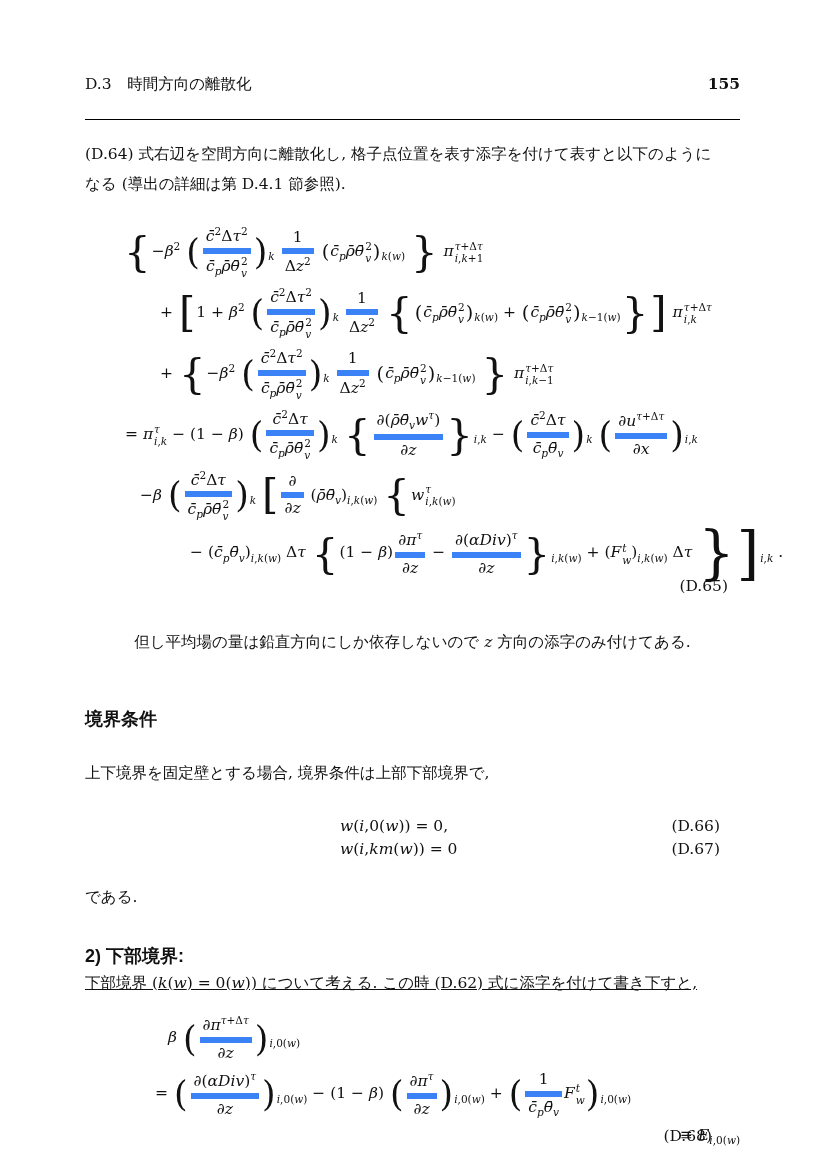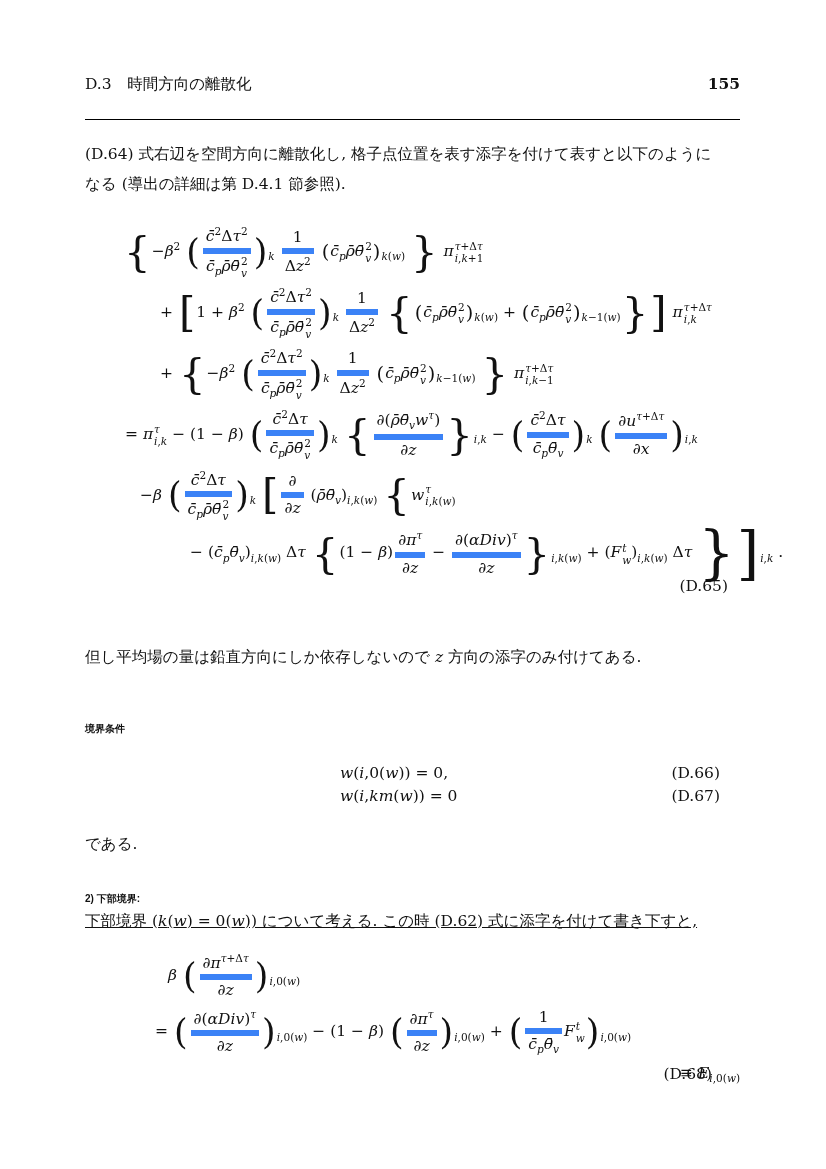--- a/index.html
+++ b/index.html
@@ -31,25 +31,25 @@
   .dl { display:inline-block; vertical-align:middle; line-height:0; margin:0 1px; font-weight:400; }
   .d1 { font-size:1.25em; }
   .d2 { font-size:2.25em; }
   .d3 { font-size:2.7em; }
   .d4 { font-size:3.7em; }
   i { font-style:italic; }
 
   .eq-block { margin-top:26px; }
   .eq-label-row { text-align:right; padding-right:12px; margin-top:-8px; }
 
-  .note { margin-top:47px; }
+  .note { margin-top:32px;text-align:center; }
 
   .sans-head {
     font-family:"Liberation Sans","DejaVu Sans",sans-serif;
-    font-weight:bold; font-size:10px; margin:0;
+    font-weight:bold; font-size:18px; margin:0;
   }
   .mt-bigsec { margin-top:50px; }
   .mt-par { margin-top:27px; }
 
   .eqrow { position:relative; margin:5px 0; }
   .eqrow .eqbody { display:inline-block; }
   .eqrow .eqlabel { position:absolute; right:20px; top:50%; transform:translateY(-50%); }
   .center-eqs { margin-top:28px;text-decoration:underline; }
   .indent-255 { padding-left:255px; }
 
@@ -84,20 +84,21 @@
     <div class="eqline" style="margin-left:105px;">− (<i>c̄</i><sub><i>p</i></sub><i>θ̄</i><sub><i>v</i></sub>)<sub><i>i</i>,<i>k</i>(<i>w</i>)</sub> Δ<i>τ</i> <span class="dl d3">{</span>(1 − <i>β</i>)<span class="fr"><span class="nu">∂<i>π</i><sup><i>τ</i></sup></span><span class="de">∂<i>z</i></span></span> − <span class="fr"><span class="nu">∂(<i>αDiv</i>)<sup><i>τ</i></sup></span><span class="de">∂<i>z</i></span></span><span class="dl d3">}</span><sub><i>i</i>,<i>k</i>(<i>w</i>)</sub> + (<i>F</i><span class="ss"><span class="t"><i>t</i></span><span class="b"><i>w</i></span></span>)<sub><i>i</i>,<i>k</i>(<i>w</i>)</sub> Δ<i>τ</i> <span class="dl d4">}</span><span class="dl d4">]</span><sub><i>i</i>,<i>k</i></sub> .</div>
     <div class="eq-label-row">
       <span>(D.65)</span>
     </div>
   </div>
 
   <p class="para note">但し平均場の量は鉛直方向にしか依存しないので <i>z</i> 方向の添字のみ付けてある.</p>
 
   <h3 class="sans-head mt-bigsec">境界条件</h3>
 
+  <p class="para mt-par">上下境界を固定壁とする場合, 境界条件は上部下部境界で,</p>
 
   <div class="center-eqs">
     <div class="eqrow">
       <span class="eqbody indent-255"><i>w</i>(<i>i</i>,0(<i>w</i>)) = 0,</span>
       <span class="eqlabel">(D.66)</span>
     </div>
     <div class="eqrow">
       <span class="eqbody indent-255"><i>w</i>(<i>i</i>,<i>km</i>(<i>w</i>)) = 0</span>
       <span class="eqlabel">(D.67)</span>
     </div>

